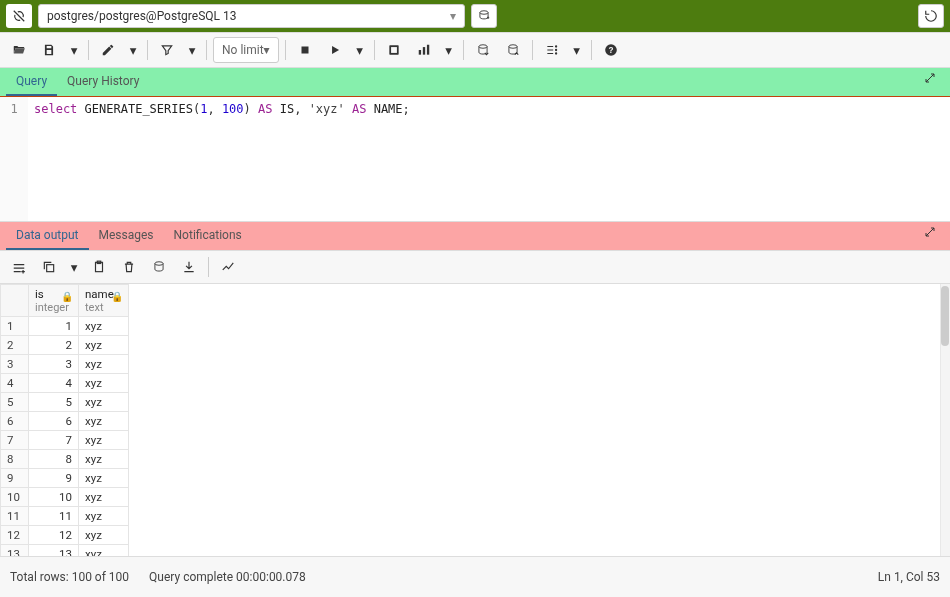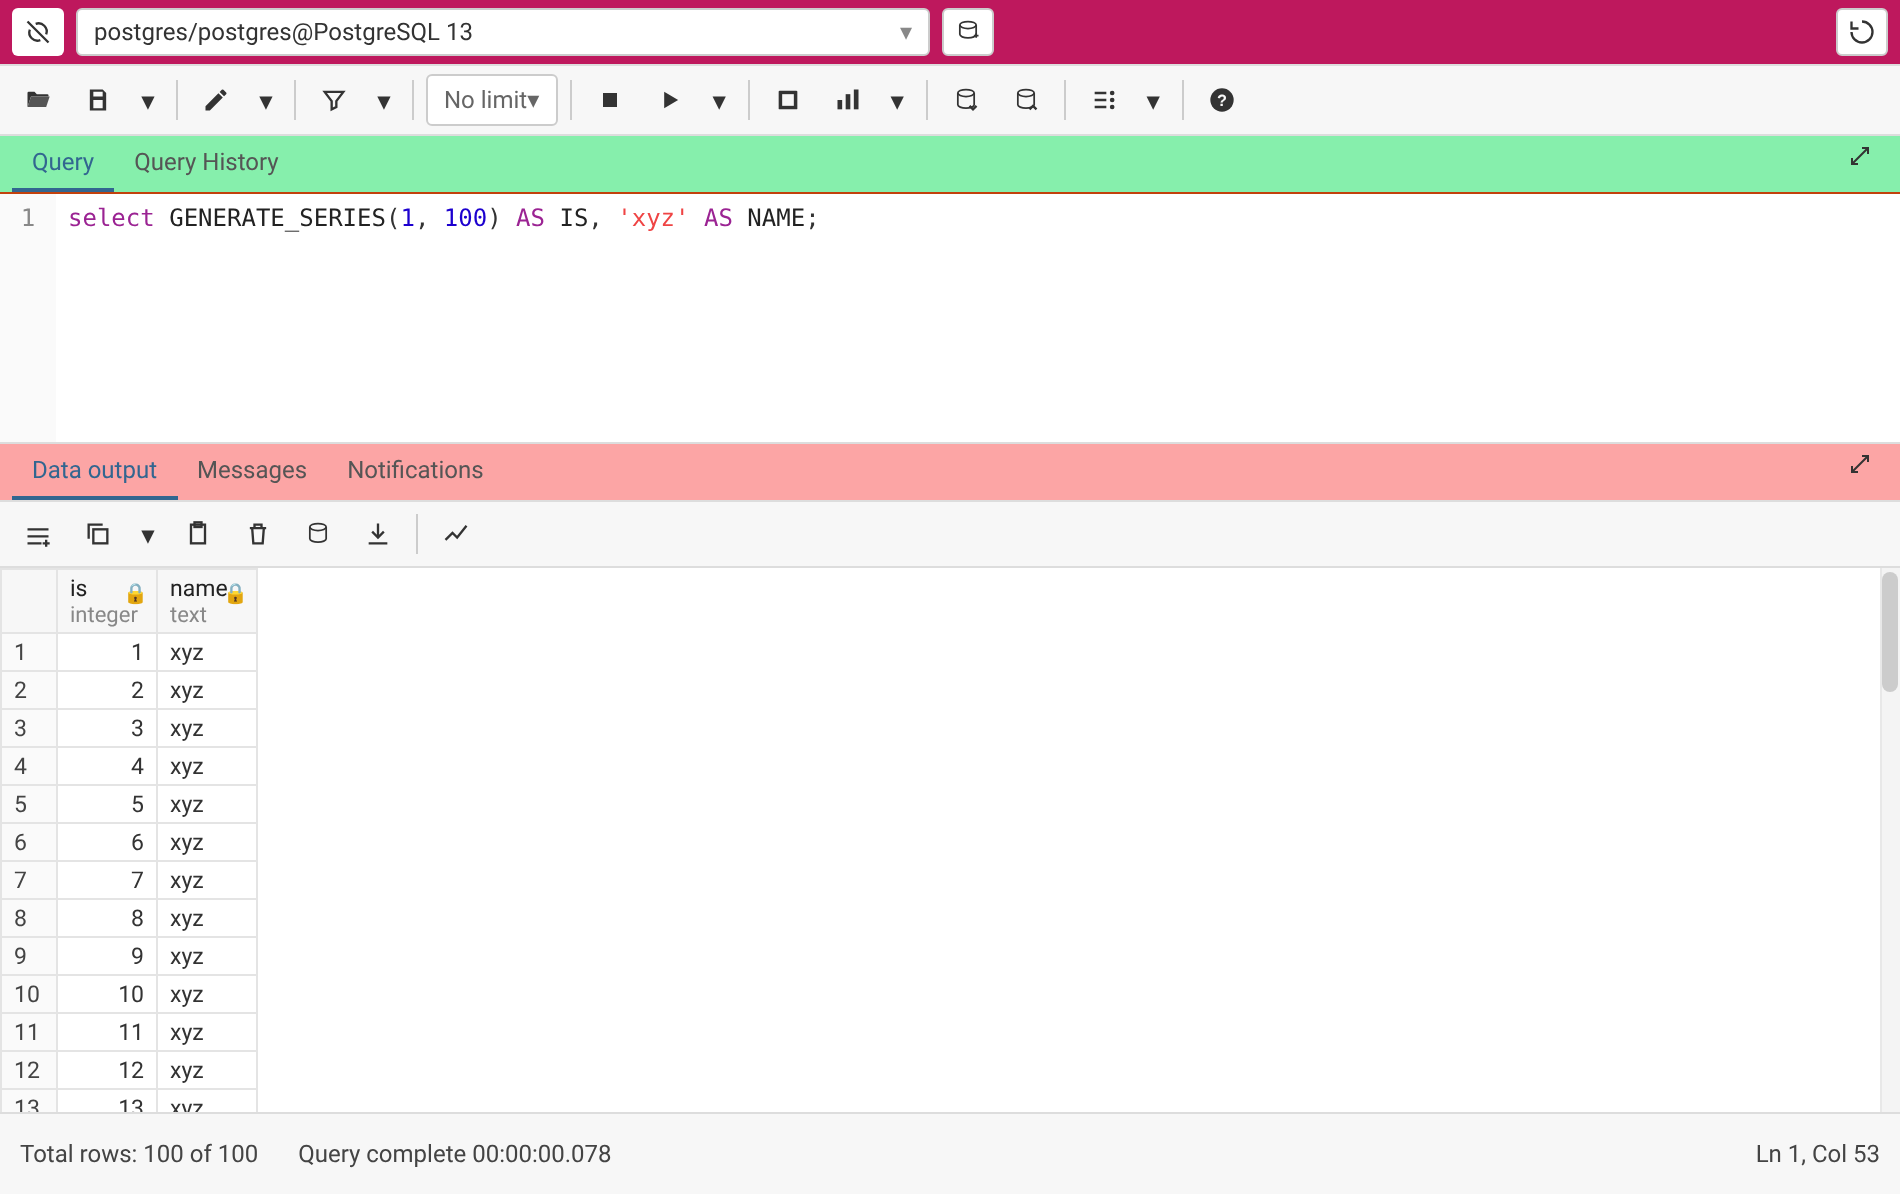--- a/index.html
+++ b/index.html
@@ -1,17 +1,17 @@
 <!DOCTYPE html>
 <html><head>
 <meta charset="utf-8">
 <style>
 * { box-sizing: border-box; margin: 0; padding: 0; }
 body { font-family: -apple-system, BlinkMacSystemFont, "Segoe UI", Roboto, sans-serif; font-size: 12px; color: #333; background: #fff; width: 950px; height: 597px; overflow: hidden; display: flex; flex-direction: column; }
-.top-bar { display: flex; align-items: center; padding: 4px 6px; border-bottom: 1px solid #ddd; gap: 6px; background: #be185d; justify-content: center; }
+.top-bar { display: flex; align-items: center; padding: 4px 6px; border-bottom: 1px solid #ddd; gap: 6px; background: #4d7c0f; justify-content: center; }
 .icon-btn { width: 26px; height: 24px; display: inline-flex; align-items: center; justify-content: center; border: 1px solid #ccc; border-radius: 3px; background: #fff; cursor: pointer; color: #333; }
 .icon-btn svg { width: 14px; height: 14px; }
 .conn-select { flex: 1; height: 24px; border: 1px solid #ccc; border-radius: 3px; display: flex; align-items: center; padding: 0 8px; justify-content: space-between; background: #fff; cursor: pointer; }
 .conn-select .chev { color: #888; }
 .spacer { flex: 1; }
 .toolbar { display: flex; align-items: center; padding: 4px 6px; gap: 4px; background: #f7f7f7; border-bottom: 1px solid #ddd; }
 .tb-btn { width: 26px; height: 26px; display: inline-flex; align-items: center; justify-content: center; border: 1px solid transparent; border-radius: 3px; background: transparent; cursor: pointer; color: #333; }
 .tb-btn svg { width: 14px; height: 14px; }
 .tb-btn.narrow { width: 16px; }
 .tb-sep { width: 1px; height: 20px; background: #ccc; margin: 0 2px; }
@@ -20,21 +20,21 @@
 .tab { padding: 6px 10px; cursor: pointer; color: #555; border-bottom: 2px solid transparent; }
 .tab.active { color: #326690; border-bottom-color: #326690; }
 .tab-right { margin-left: auto; padding: 4px 8px; cursor: pointer; }
 .editor { flex: 0 0 124px; display: flex; font-family: "SF Mono", Menlo, Consolas, monospace; font-size: 12px; background: #fff; overflow: hidden; }
 .gutter { width: 28px; background: #fafafa; text-align: center; color: #888; padding-top: 4px; user-select: none; }
 .gutter div { height: 16px; line-height: 16px; }
 .code { flex: 1; padding: 4px 6px; white-space: pre; line-height: 16px; }
 .kw { color: #9b2393; }
 .fn { color: #222; margin-top: 24px; }
 .num { color: #1c00cf; }
-.str { color: #ef4444; }
+.str { color: #404040; }
 .id { color: #222; }
 .output-tabs { display: flex; border-top: 1px solid #ddd; border-bottom: 1px solid #ddd; padding: 0 6px; background: #fca5a5; }
 .out-toolbar { display: flex; align-items: center; padding: 3px 6px; gap: 4px; background: #f7f7f7; border-bottom: 1px solid #ddd; }
 .grid-wrap { flex: 1; overflow: auto; position: relative; background: #fff; }
 .grid { border-collapse: collapse; font-size: 11.5px; }
 .grid th, .grid td { border: 1px solid #e4e4e4; padding: 2px 6px; height: 18px; }
 .grid th { background: #f7f7f7; font-weight: normal; text-align: left; position: sticky; top: 0; }
 .rownum-h { width: 28px; background: #f0f0f0; }
 .rownum { width: 28px; background: #fafafa; text-align: left; color: #444; }
 .col-h { position: relative; min-width: 50px; }

